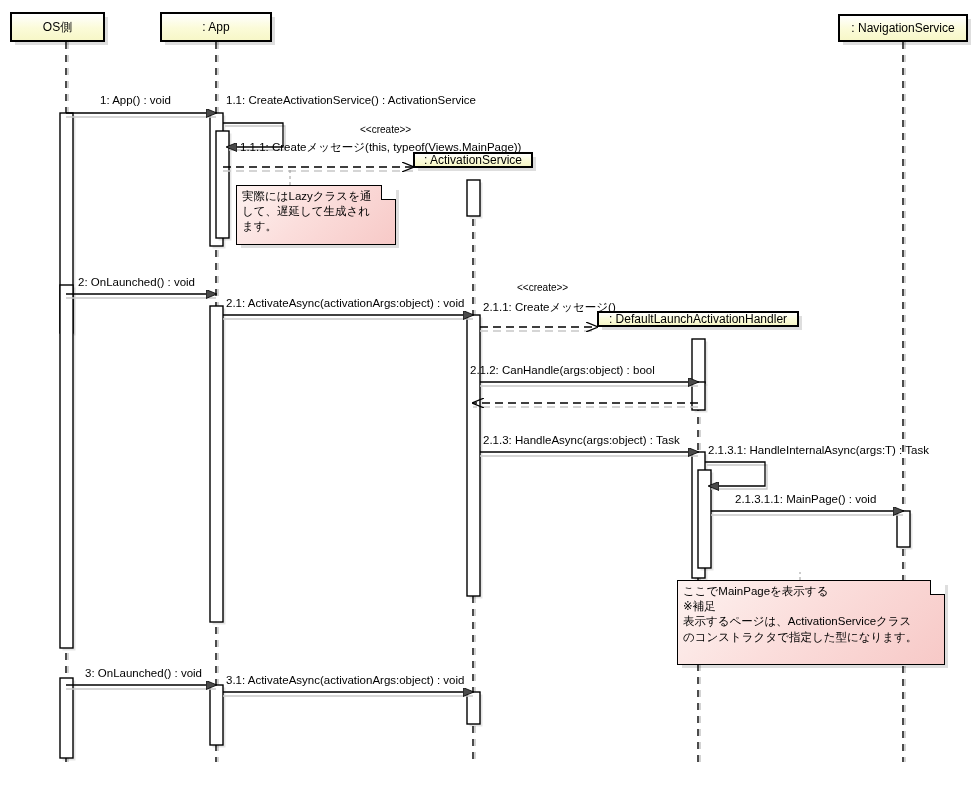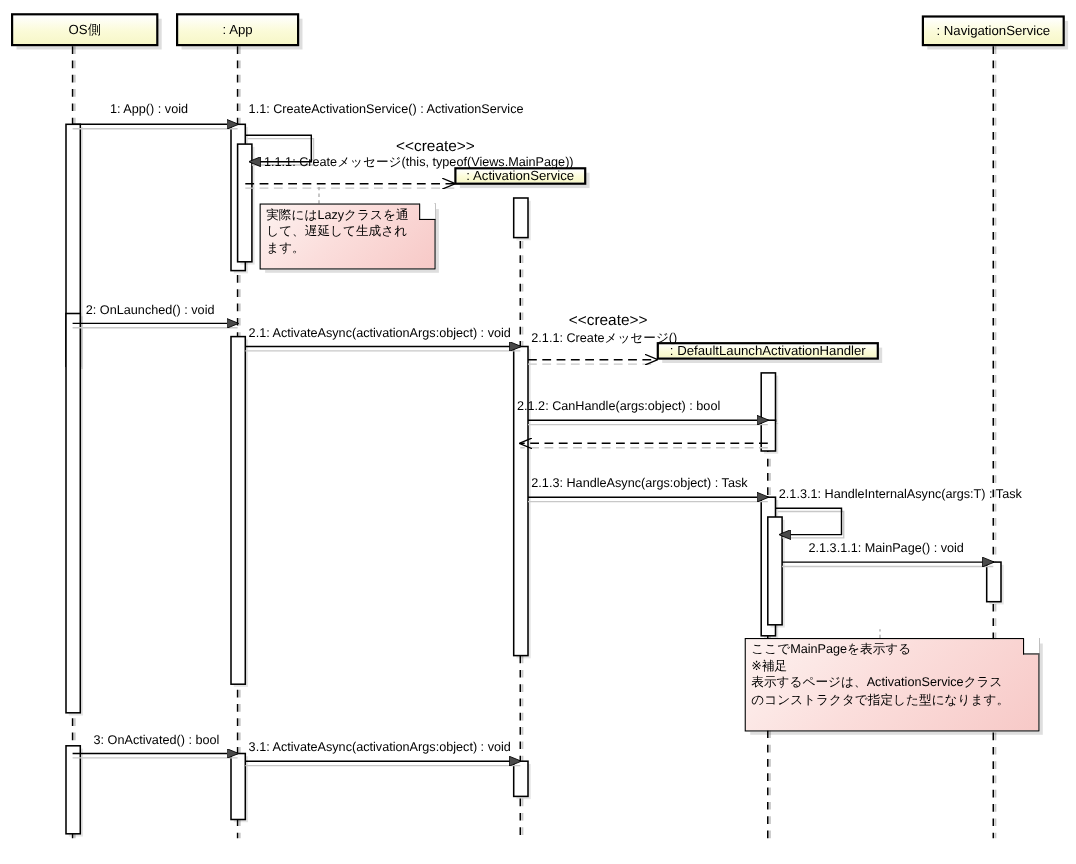--- a/index.html
+++ b/index.html
@@ -76,21 +76,21 @@
   }
   .msg-label {
     position: absolute;
     font-size: 11.5px;
     color: #000000;
     white-space: nowrap;
     z-index: 4;
   }
   .stereo-label {
     position: absolute;
-    font-size: 14px;
+    font-size: 10px;
     color: #000000;
     white-space: nowrap;
     z-index: 4;
   }
 </style>
 </head>
 <body>
 
 <div id="diagram-root">
 
@@ -178,21 +178,21 @@
         <line x1="223" y1="696" x2="473" y2="696" stroke="#c8c8c8" stroke-width="1.3" stroke-dasharray="none"></line>
         <line x1="223" y1="692" x2="473" y2="692" stroke="#000000" stroke-width="1.3" marker-end="url(#filledArrow)"></line>
       </g>
     <g id="note-anchors">
         <line x1="290" y1="185" x2="290" y2="167" stroke="#9a9a9a" stroke-width="1" stroke-dasharray="3,3"></line>
         <line x1="800" y1="580" x2="800" y2="572" stroke="#9a9a9a" stroke-width="1" stroke-dasharray="3,3"></line>
       </g>
   </svg>
 
   <div id="lifeline-boxes">
-      <div class="lifeline-box" style="left: 10px; top: 12px; width: 134px; height: 30px;">
+      <div class="lifeline-box" style="left: 10px; top: 12px; width: 95px; height: 30px;">
         <span>OS側</span>
       </div>
       <div class="lifeline-box" style="left: 160px; top: 12px; width: 112px; height: 30px;">
         <span>: App</span>
       </div>
       <div class="lifeline-box" style="left: 413px; top: 152px; width: 120px; height: 16px;">
         <span>: ActivationService</span>
       </div>
       <div class="lifeline-box" style="left: 597px; top: 311px; width: 202px; height: 16px;">
         <span>: DefaultLaunchActivationHandler</span>
@@ -207,21 +207,21 @@
       <div class="msg-label" style="left: 240px; top: 140px;">1.1.1: Createメッセージ(this, typeof(Views.MainPage))</div>
       <div class="stereo-label" style="left: 360px; top: 124px;">&lt;&lt;create&gt;&gt;</div>
       <div class="msg-label" style="left: 78px; top: 276px;">2: OnLaunched() : void</div>
       <div class="msg-label" style="left: 226px; top: 297px;">2.1: ActivateAsync(activationArgs:object) : void</div>
       <div class="msg-label" style="left: 483px; top: 300px;">2.1.1: Createメッセージ()</div>
       <div class="stereo-label" style="left: 517px; top: 282px;">&lt;&lt;create&gt;&gt;</div>
       <div class="msg-label" style="left: 470px; top: 364px;">2.1.2: CanHandle(args:object) : bool</div>
       <div class="msg-label" style="left: 483px; top: 434px;">2.1.3: HandleAsync(args:object) : Task</div>
       <div class="msg-label" style="left: 708px; top: 444px;">2.1.3.1: HandleInternalAsync(args:T) : Task</div>
       <div class="msg-label" style="left: 735px; top: 493px;">2.1.3.1.1: MainPage() : void</div>
-      <div class="msg-label" style="left: 85px; top: 667px;">3: OnActivated() : bool</div>
+      <div class="msg-label" style="left: 85px; top: 667px;">3: OnLaunched() : void</div>
       <div class="msg-label" style="left: 226px; top: 674px;">3.1: ActivateAsync(activationArgs:object) : void</div>
     </div>
   <div id="note-boxes">
       <div class="note-box" style="left: 236px; top: 185px; width: 160px; height: 60px;"><div class="note-fold"></div><div>実際にはLazyクラスを通
 して、遅延して生成され
 ます。</div></div>
       <div class="note-box" style="left: 677px; top: 580px; width: 268px; height: 85px;"><div class="note-fold"></div><div>ここでMainPageを表示する
 ※補足
 表示するページは、ActivationServiceクラス
 のコンストラクタで指定した型になります。</div></div>

